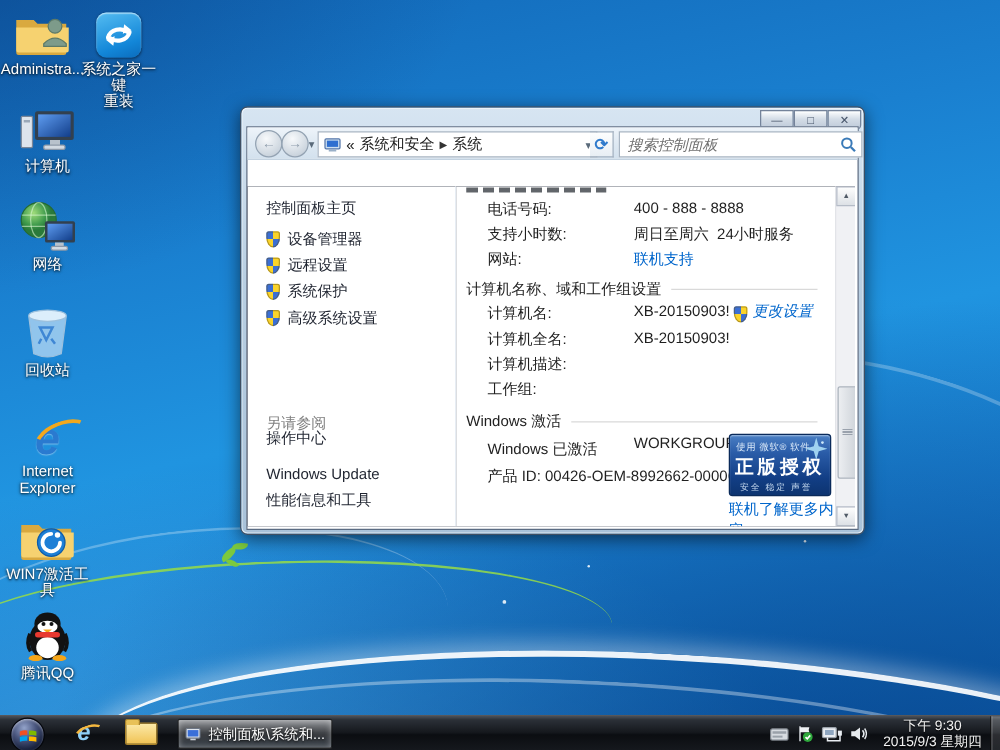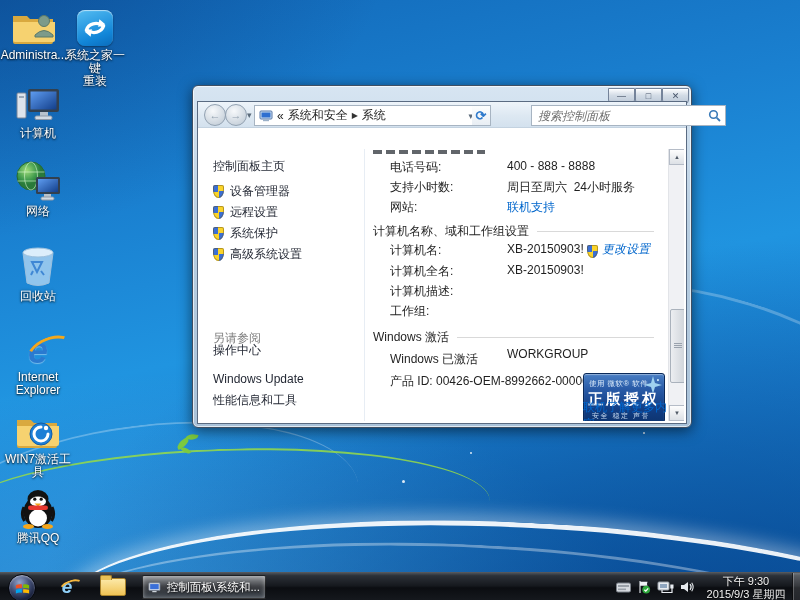--- a/index.html
+++ b/index.html
@@ -56,21 +56,21 @@
     background:radial-gradient(circle at 40% 30%,#f7f9fb,#cdd6df 70%,#b8c3ce);
     color:#92A0AE;font-size:11px;display:flex;align-items:center;justify-content:center;cursor:pointer;}
   .addr{left:56px;top:3px;width:214px;height:19px;background:#fff;border:1px solid #a7b4c2;
     display:flex;align-items:center;font-size:12px;color:#222;padding:0 4px;gap:4px;}
   .addr .sep{color:#333;font-size:8px;}
   .chev-dd{color:#5a6a7a;font-size:9px;cursor:pointer;}
   .refreshbtn{left:274px;top:3px;width:18px;height:19px;border:1px solid #a7b4c2;border-left:none;
     background:linear-gradient(#fdfefe,#e8eef4);color:#2f7acc;font-size:13px;font-weight:bold;
     display:flex;align-items:center;justify-content:center;cursor:pointer;}
   .search{left:297px;top:3px;width:185px;height:19px;background:#fff;border:1px solid #a7b4c2;
-    display:flex;align-items:center;padding:0 4px;margin-left:36px;}
+    display:flex;align-items:center;padding:0 4px;}
   .search input{flex:1;border:none;outline:none;background:transparent;font-size:12px;
     font-family:"Liberation Sans",sans-serif;color:#333;min-width:0;}
   .search input::placeholder{color:#6f6f6f;font-style:italic;}
   .menubar{left:0;top:26px;width:488px;height:20px;background:#f3f4f6;border-bottom:1px solid #e4e6e9;
     display:flex;align-items:center;padding-left:6px;font-size:12px;color:#1f1f1f;}
   .menubar span{padding:0 9px;cursor:pointer;}
   .content{left:0;top:47px;width:486px;height:272px;background:#0f172a;overflow:hidden;}
 
   
   .sidebar{left:0;top:0;width:166px;height:272px;background:#fff;border-right:1px solid #e7edf4;}
@@ -89,21 +89,21 @@
   .link{color:#0066cc;cursor:pointer;}
   .sec{left:8px;right:14px;display:flex;align-items:center;}
   .sec .t{white-space:nowrap;color:#1f1f1f;}
   .sec .line{flex:1;height:1px;background:#d9d9d9;margin-left:8px;}
   .clipline{left:8px;top:1px;width:112px;height:4px;opacity:.8;
     background:repeating-linear-gradient(90deg,#3a3f45 0 9px,transparent 9px 13px);}
   .chg{left:222px;display:flex;align-items:flex-end;gap:4px;cursor:pointer;font-style:italic;}
 
   .badge{left:218px;top:198px;width:80px;height:48px;border-radius:3px;border:1px solid #0a2a5a;
     background:linear-gradient(#4a7fc4 0%,#2a5ca8 30%,#123e85 72%,#0d3470 100%);
-    box-shadow:inset 0 1px 1px rgba(255,255,255,.4);color:#fff;overflow:hidden;cursor:pointer;margin-top:26px;}
+    box-shadow:inset 0 1px 1px rgba(255,255,255,.4);color:#fff;overflow:hidden;cursor:pointer;}
   .badge .l1{margin:5px 0 0 5px;font-size:7.5px;color:#dcebfa;letter-spacing:.5px;}
   .badge .l2{margin:1px 0 0 4px;font-size:15px;font-weight:bold;letter-spacing:3px;}
   .badge .l3{margin:2px 0 0 8px;font-size:7px;color:#c6daf0;letter-spacing:1.5px;}
   .badge svg{position:absolute;right:2px;top:2px;}
 
   
   .vscroll{left:470px;top:0;width:16px;height:272px;background:#f0f1f4;border-left:1px solid #e2e4e8;}
   .sbtn{left:0;width:16px;height:16px;background:linear-gradient(#fdfdfd,#dde1e6);
     border:1px solid #b5bcc7;color:#505a66;font-size:6px;display:flex;align-items:center;
     justify-content:center;cursor:pointer;box-sizing:border-box;}

